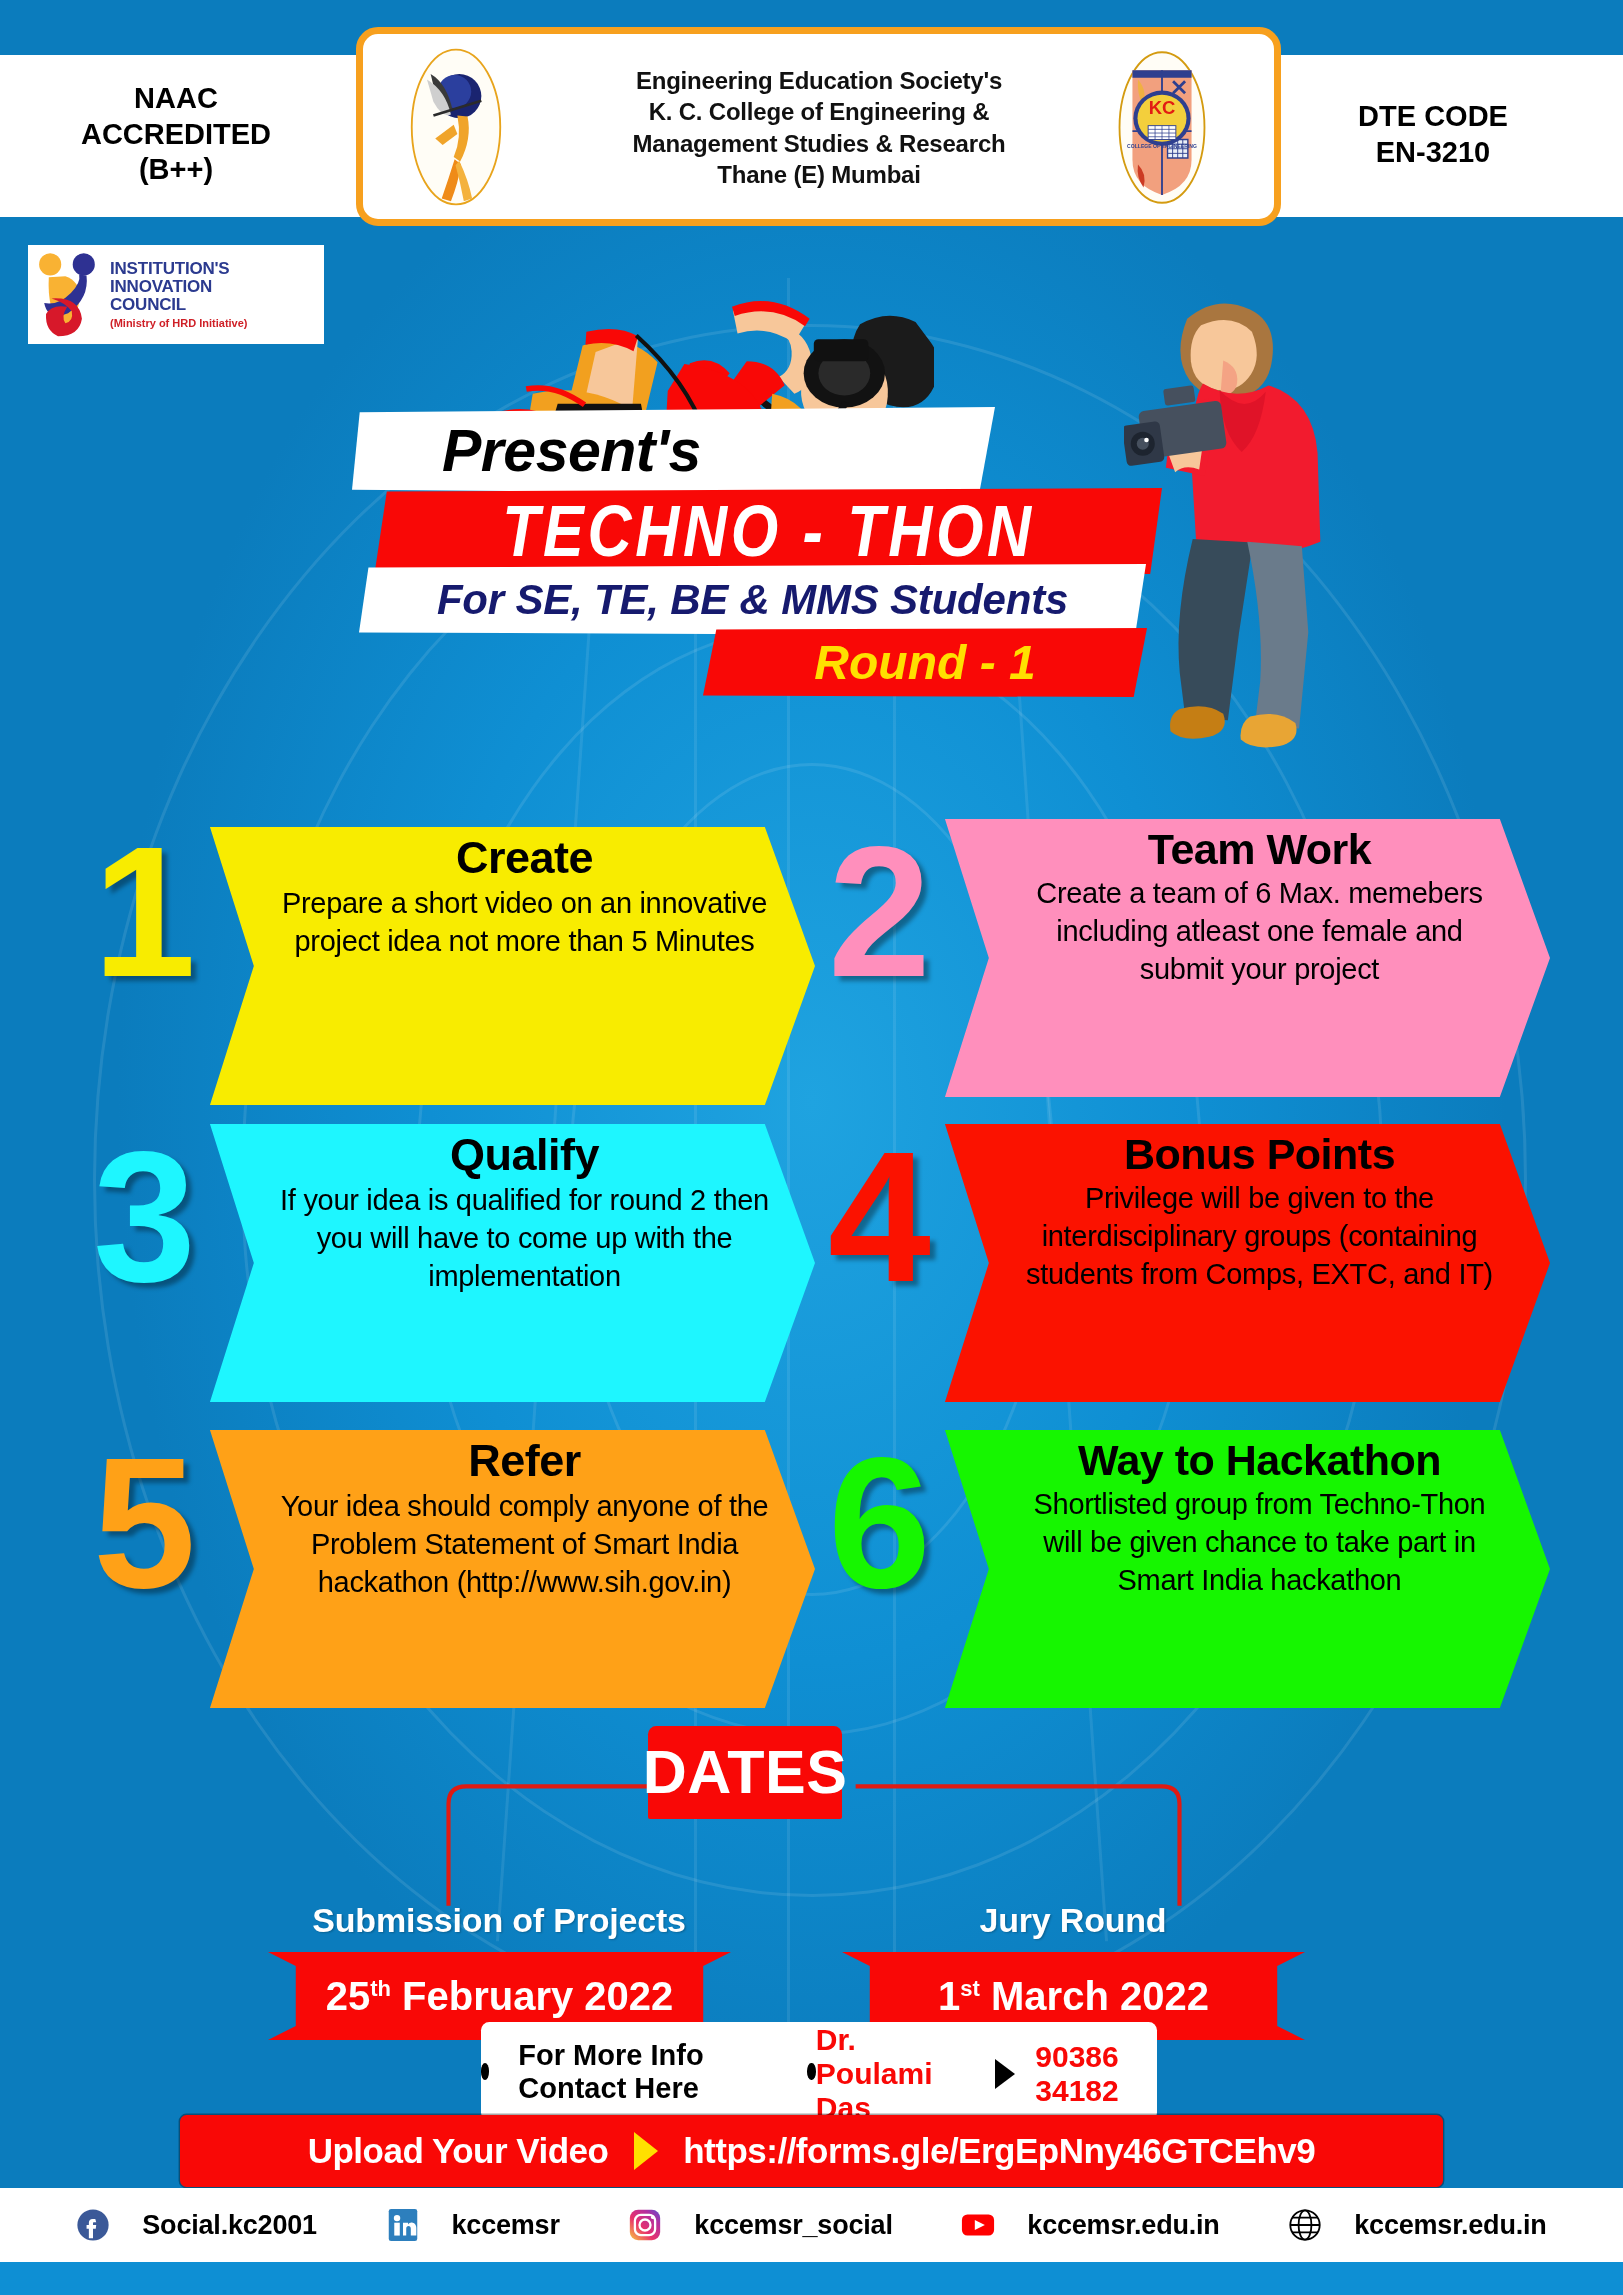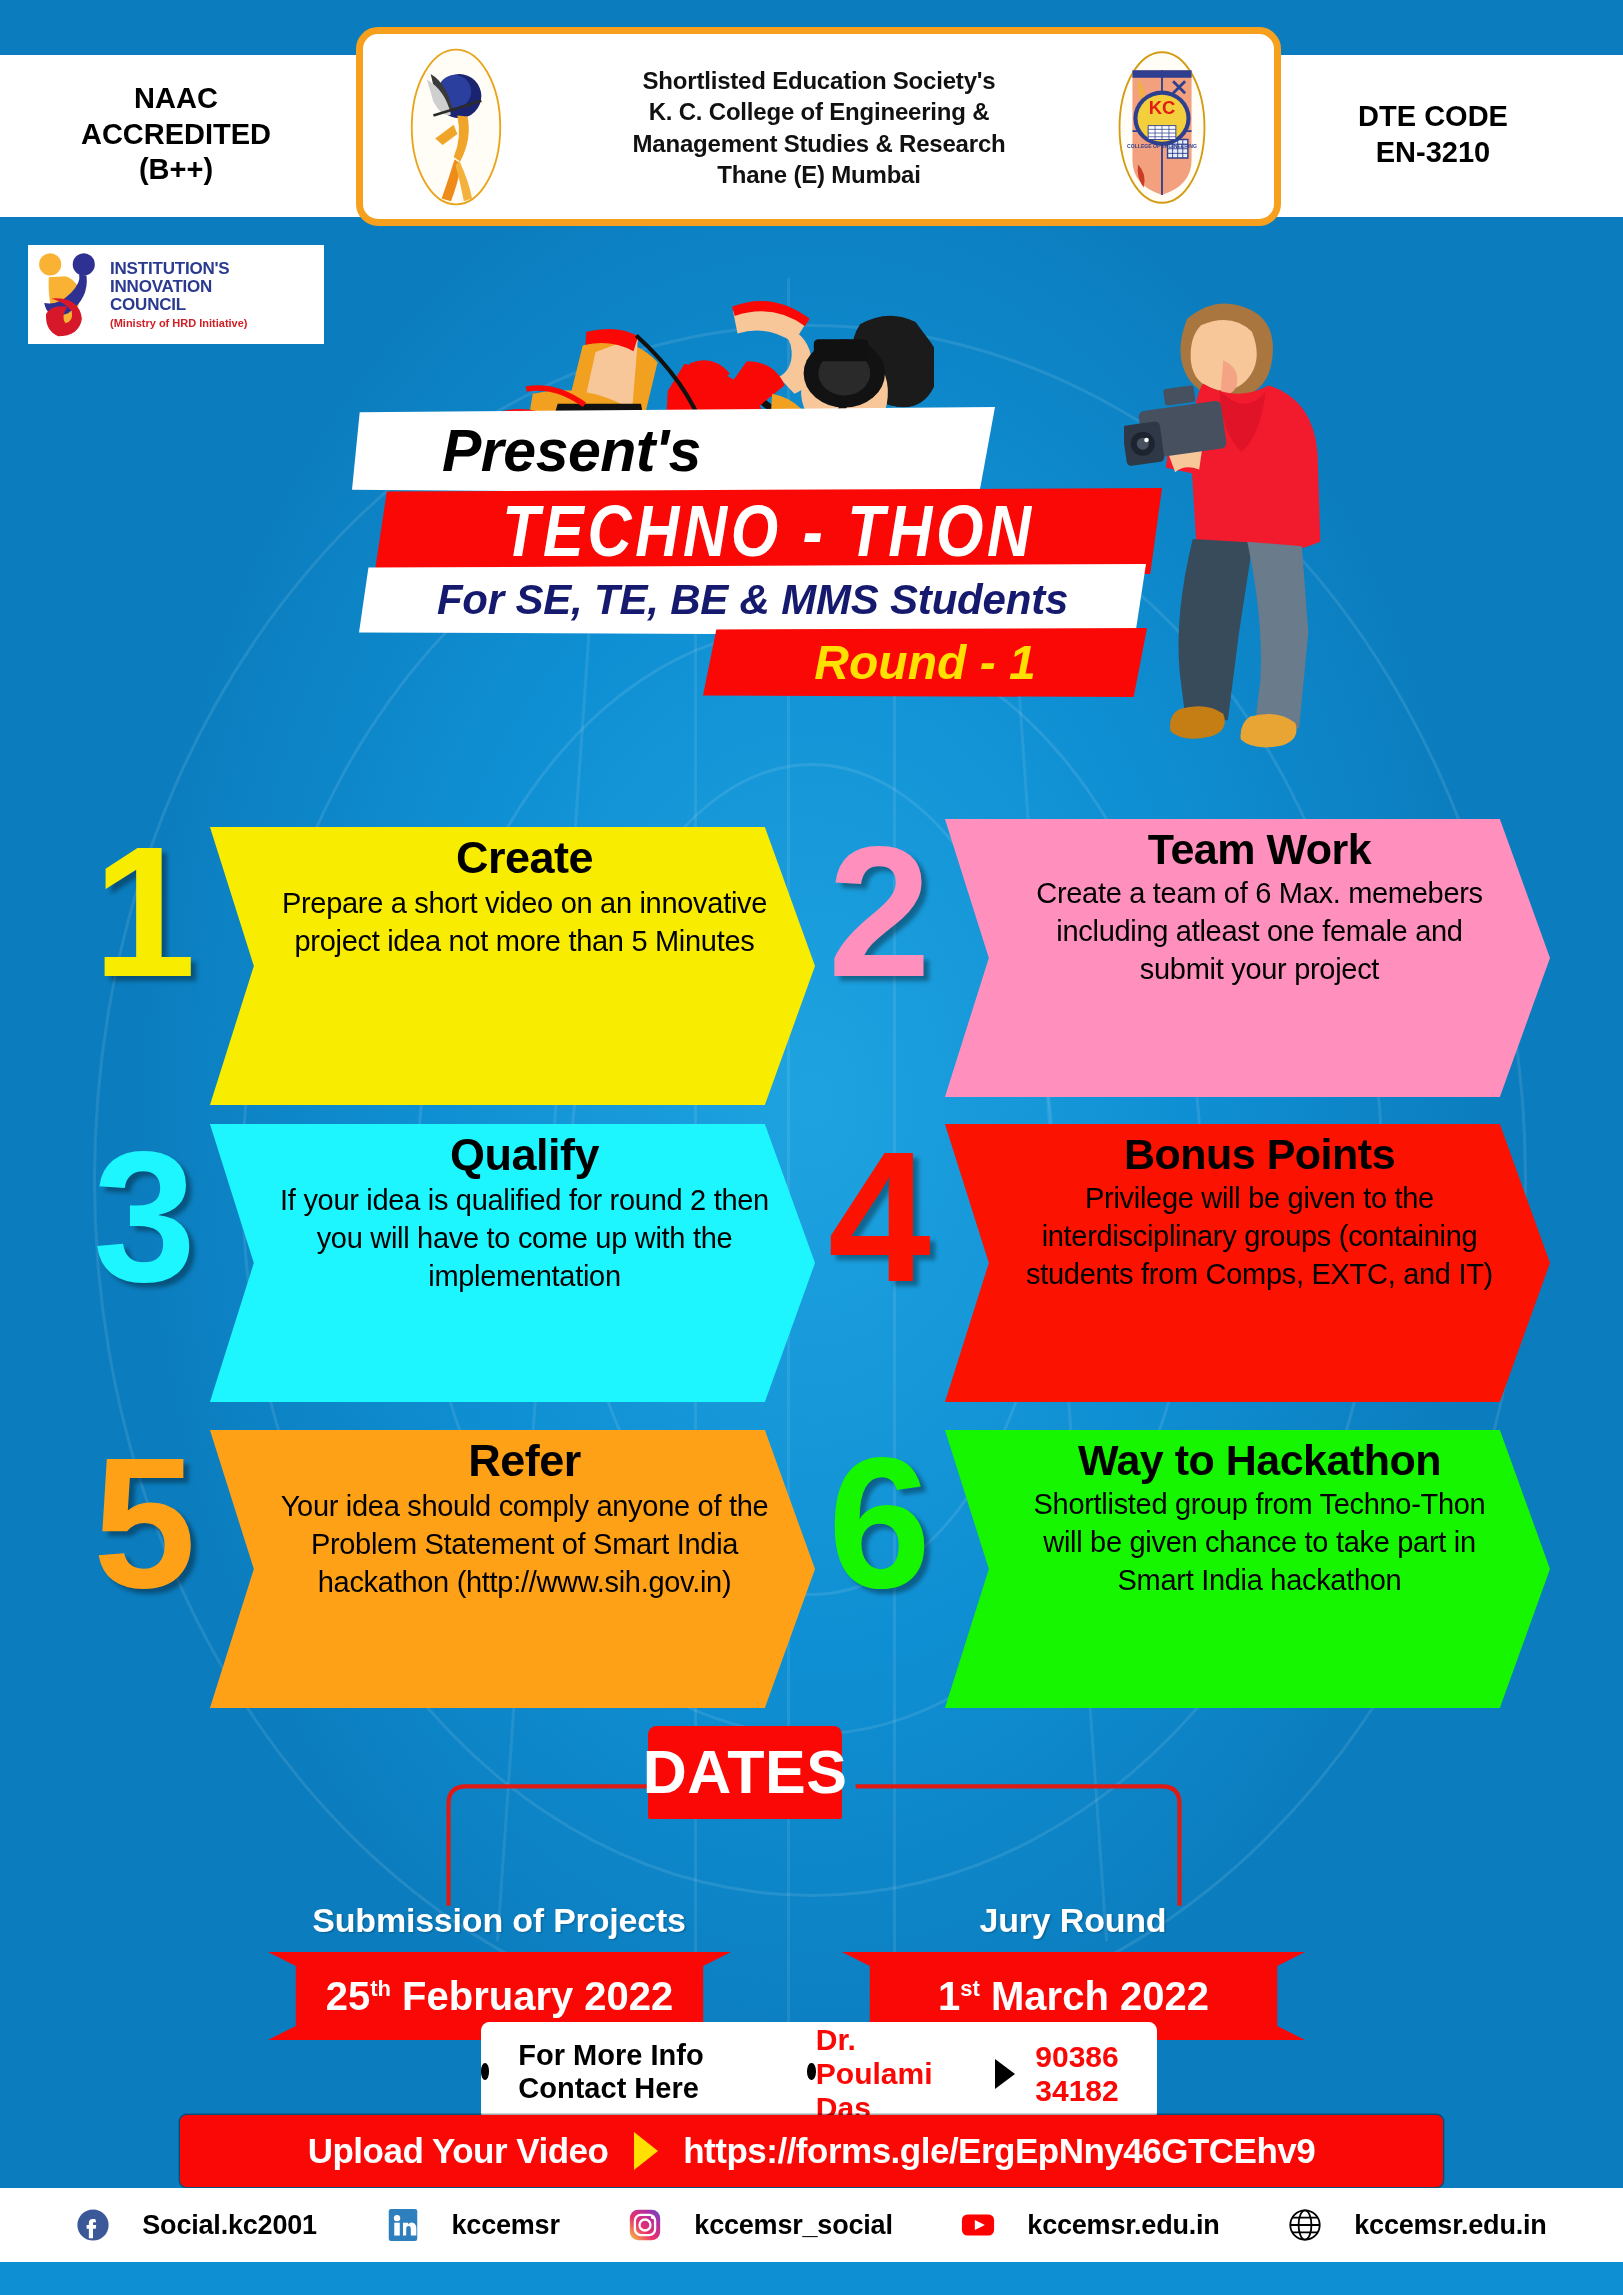--- a/index.html
+++ b/index.html
@@ -267,21 +267,21 @@
   <path d="M60 60 Q95 80 108 140 Q88 150 72 110 Z" fill="#3a3a3a"></path>
   <path d="M52 72 Q92 96 104 148 Q86 156 66 120 Z" fill="#cfcfcf"></path>
   <path d="M66 150 L170 118" stroke="#2b2b2b" stroke-width="6" fill="none"></path>
   <path d="M118 150 Q128 200 110 240 L124 250 Q150 200 140 152 Z" fill="#f0a42a"></path>
   <path d="M110 170 L70 200 L86 214 L118 190 Z" fill="#f0a42a"></path>
   <path d="M112 245 Q98 290 84 330 L104 336 Q120 296 126 256 Z" fill="#ef8b18"></path>
   <path d="M122 248 Q142 290 150 330 L132 336 Q124 294 114 258 Z" fill="#f4b23d"></path>
 </svg>
 
 <div id="college-text">
-  <div>Shortlisted Education Society's</div>
+  <div>Engineering Education Society's</div>
   <div>K. C. College of Engineering &amp;</div>
   <div>Management Studies &amp; Research</div>
   <div>Thane (E) Mumbai</div>
 </div>
 
 <svg class="kc-logo" viewBox="0 0 220 340">
   <ellipse cx="110" cy="170" rx="92" ry="163" fill="#fffdf6" stroke="#d49b10" stroke-width="4"></ellipse>
   <path d="M46 46 H174 V240 Q174 296 110 316 Q46 296 46 240 Z" fill="#f2a07e"></path>
   <path d="M46 46 H174 V62 H46 Z" fill="#2e3f8f"></path>
   <path d="M110 46 V316" stroke="#2e3f8f" stroke-width="4"></path>

